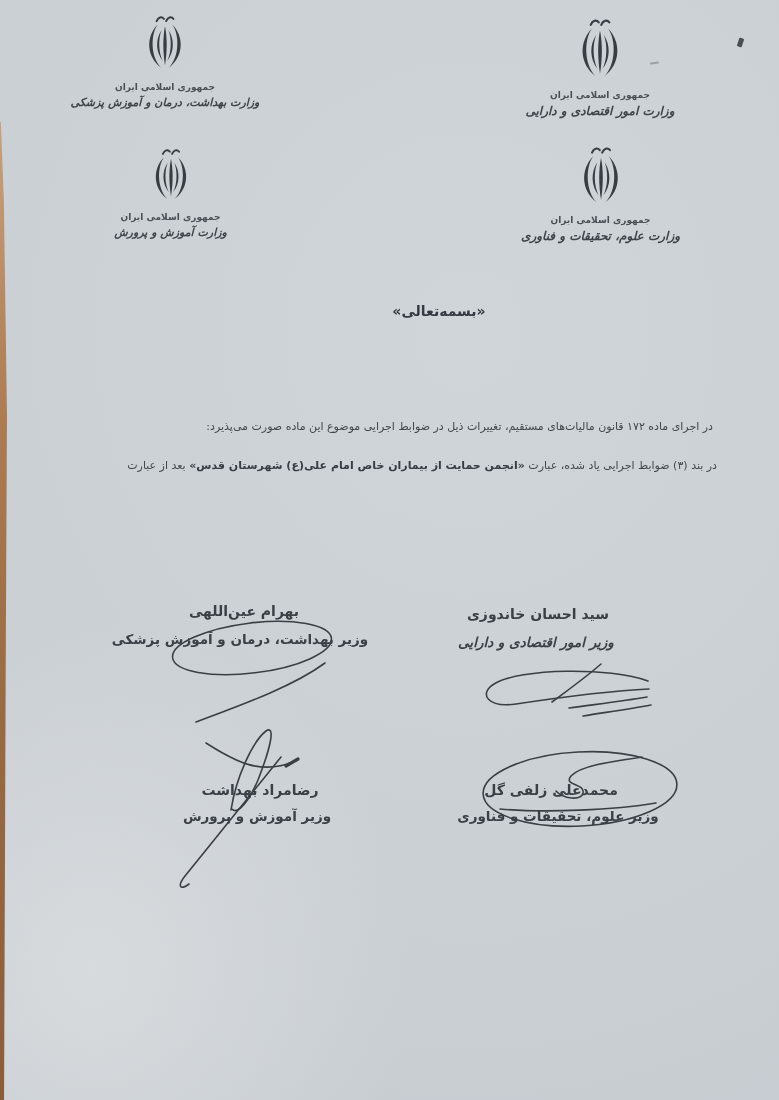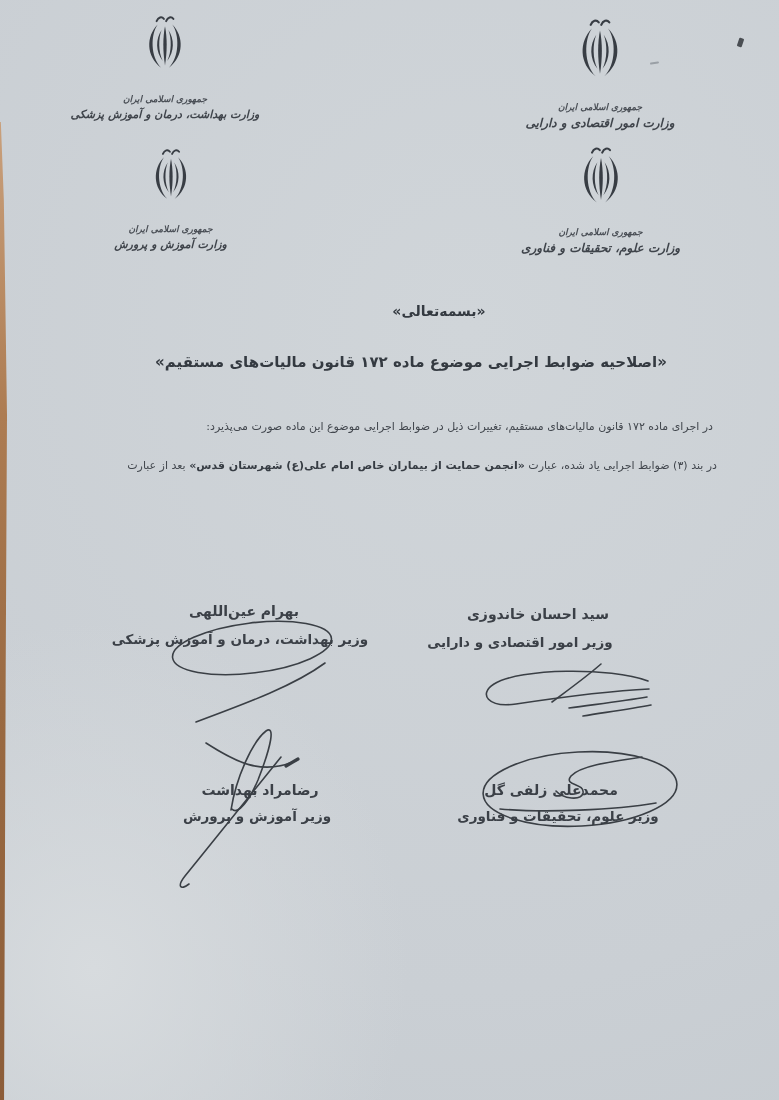--- a/index.html
+++ b/index.html
@@ -19,40 +19,40 @@
   .speck{position:absolute;background:#4a4e53;border-radius:1px;}
   .speck.s1{left:738px;top:38px;width:5px;height:9px;transform:rotate(18deg);}
   .speck.s2{left:650px;top:62px;width:9px;height:2px;background:#9aa0a6;transform:rotate(-8deg);}
 
   .letterhead{position:absolute;display:flex;flex-direction:column;align-items:center;}
   .lh1{left:55px;top:12px;width:220px;}
   .lh2{left:480px;top:16px;width:240px;}
   .lh3{left:58px;top:146px;width:225px;}
   .lh4{left:478px;top:145px;width:245px;}
   .emblem svg{display:block;}
-  .gov-line{font-size:9px;font-weight:700;font-style:italic;margin-top:20px;color:#4a4f56;white-space:nowrap;}
+  .gov-line{font-size:9px;font-weight:700;margin-top:8px;color:#4a4f56;white-space:nowrap;}
   .ministry-line{font-size:11px;font-weight:700;font-style:italic;margin-top:4px;color:#3f444b;white-space:nowrap;}
   .lh2 .ministry-line,.lh4 .ministry-line{font-size:12px;}
 
   .bismillah{position:absolute;left:439px;top:303px;transform:translateX(-50%);
     font-size:14px;font-weight:700;color:#343a41;white-space:nowrap;}
   .doc-title{position:absolute;left:411px;top:353px;transform:translateX(-50%);
     font-size:15px;font-weight:700;color:#343a41;white-space:nowrap;}
 
   .body-line{position:absolute;font-size:11px;color:#41464d;white-space:nowrap;}
   .body-line b{color:#363c43;}
   .bl1{right:66px;top:420px;}
   .bl2{right:62px;top:459px;}
   .bl3{right:158px;top:496px;}
 
   .sig-name,.sig-role{position:absolute;transform:translateX(-50%);
     font-weight:700;font-size:14px;white-space:nowrap;color:#3b4047;}
   .sig-role{font-size:13.5px;}
   .sn-khandouzi{left:538px;top:606px;}
-  .sr-khandouzi{left:520px;top:634px;}
+  .sr-khandouzi{left:536px;top:634px;font-style:italic;}
   .sn-einollahi{left:244px;top:603px;}
   .sr-einollahi{left:240px;top:631px;}
   .sn-zolfigol{left:551px;top:782px;}
   .sr-zolfigol{left:558px;top:808px;}
   .sn-sahraei{left:260px;top:782px;}
   .sr-sahraei{left:257px;top:808px;}
 
   .sig-layer{position:absolute;left:0;top:0;pointer-events:none;}
 </style>
 </head>
@@ -111,21 +111,20 @@
     <div class="emblem">
       <svg viewBox="0 0 100 100" width="60" height="62">
           <use href="#iran-emblem"></use>
         </svg>
     </div>
     <div class="gov-line" dir="rtl">جمهوری اسلامی ایران</div>
     <div class="ministry-line" dir="rtl">وزارت علوم، تحقیقات و فناوری</div>
   </div>
 
   <div class="bismillah" dir="rtl">«بسمه‌تعالی»</div>
-  <div class="doc-title" dir="rtl">«اصلاحیه ضوابط اجرایی موضوع ماده ۱۷۲ قانون مالیات‌های مستقیم»</div>
 
   <div class="body-line bl1" dir="rtl">در اجرای ماده ۱۷۲ قانون مالیات‌های مستقیم، تغییرات ذیل در ضوابط اجرایی موضوع این ماده صورت می‌پذیرد:</div>
   <div class="body-line bl2" dir="rtl">
     <span>در بند (۳) ضوابط اجرایی یاد شده، عبارت</span>
     <b>«انجمن حمایت از بیماران خاص امام علی(ع) شهرستان قدس»</b>
     <span>بعد از عبارت</span>
   </div>
 
   <div class="sig-name sn-khandouzi" dir="rtl">سید احسان خاندوزی</div>
   <div class="sig-role sr-khandouzi" dir="rtl">وزیر امور اقتصادی و دارایی</div>

